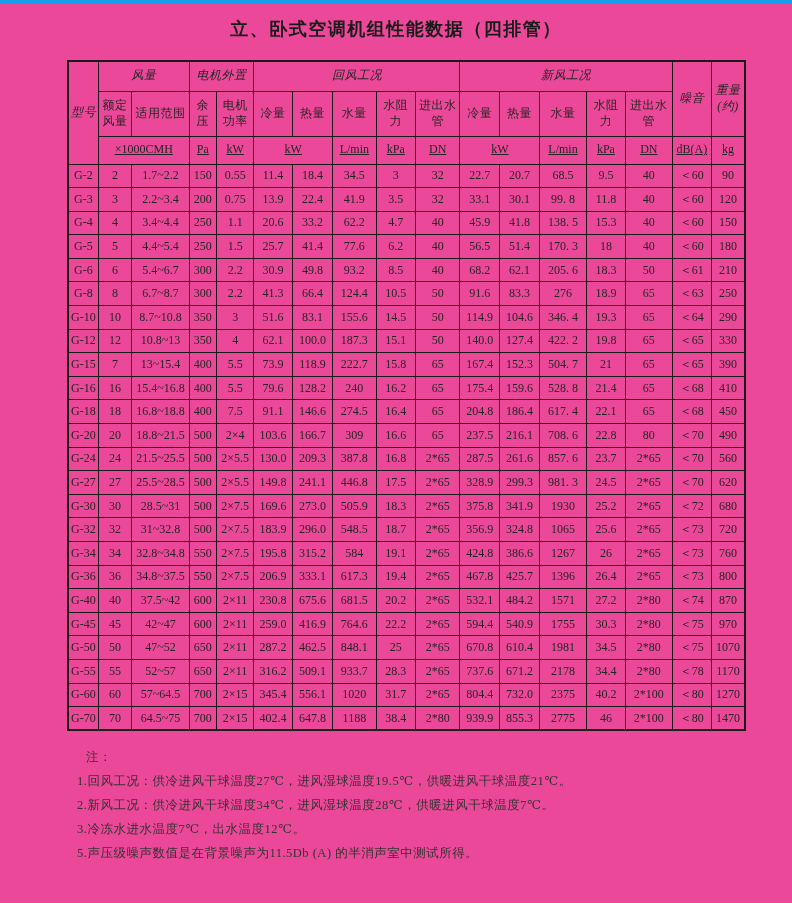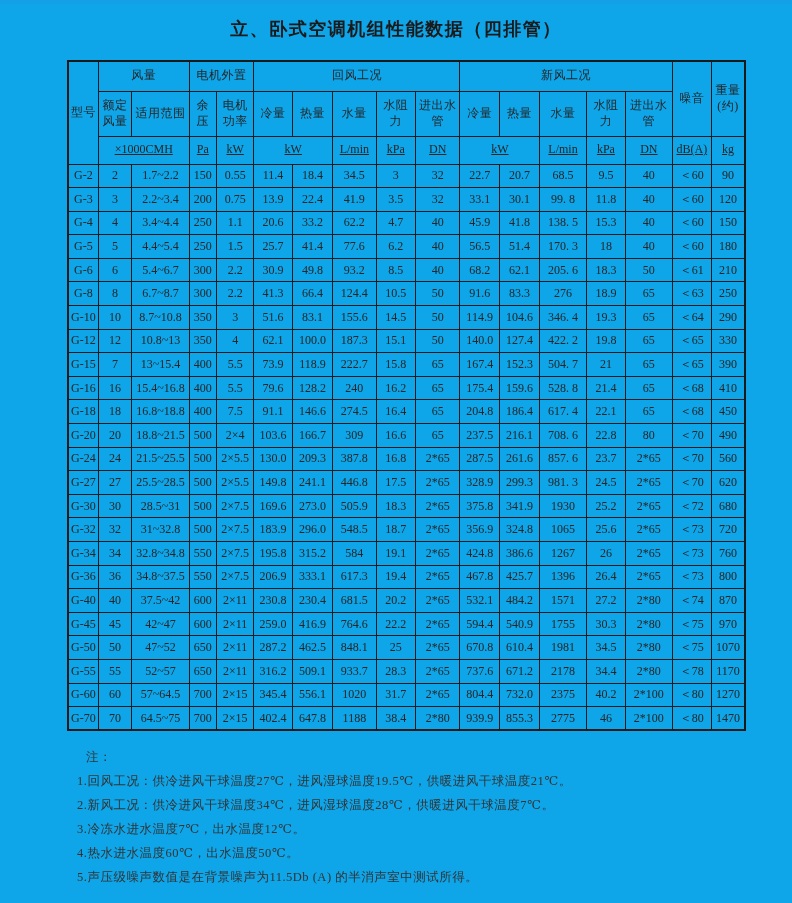--- a/index.html
+++ b/index.html
@@ -2,21 +2,21 @@
 <html><head>
 <meta charset="utf-8">
 <style>
   * { margin: 0; padding: 0; box-sizing: border-box; }
   html, body { background: #ffffff; }
   body {
     width: 792px; height: 903px;
     font-family: "Liberation Serif", "DejaVu Serif", serif;
     color: #222;
   }
-  .page { position: relative; width: 792px; height: 903px; background: #0ea5e9; overflow: hidden; }
+  .page { position: relative; width: 792px; height: 903px; background: #ec4899; overflow: hidden; }
 
   .accent-bar { position: absolute; top: 0; left: 0; width: 792px; height: 4px; background: #14a0e6; }
 
   .title {
     position: absolute; top: 17px; left: 0; width: 792px;
     text-align: center;
     font-family: "Liberation Sans", "DejaVu Sans", sans-serif;
     font-weight: bold; font-size: 18px; letter-spacing: 1.5px; color: #1a1a1a;
   }
 
@@ -29,21 +29,21 @@
     border: 2px solid #1a1a1a;
   }
   table.perf td {
     border: 1px solid #1a1a1a;
     padding: 0 1px;
     overflow: hidden;
     vertical-align: middle;
     text-align: center;
   }
   thead td { line-height: 1.3; letter-spacing: 0.5px; }
-  tr.r-group td { height: 30px; }
+  tr.r-group td { height: 30px; font-style: italic; }
   tr.r-label td { height: 45px; }
   tr.r-unit  td { height: 28px; letter-spacing: 0; text-decoration: underline; }
   tbody td { height: 23.6px; white-space: nowrap; letter-spacing: 0; }
 
   .notes {
     position: absolute; left: 77px; top: 745px;
     font-size: 12.5px; color: #333; line-height: 24px;
     letter-spacing: 0.5px;
   }
   .notes .note-label { padding-left: 9px; }
@@ -462,21 +462,21 @@
           <td>＜73</td>
           <td>800</td>
         </tr>
         <tr>
           <td>G-40</td>
           <td>40</td>
           <td>37.5~42</td>
           <td>600</td>
           <td>2×11</td>
           <td>230.8</td>
-          <td>230.4</td>
+          <td>675.6</td>
           <td>681.5</td>
           <td>20.2</td>
           <td>2*65</td>
           <td>532.1</td>
           <td>484.2</td>
           <td>1571</td>
           <td>27.2</td>
           <td>2*80</td>
           <td>＜74</td>
           <td>870</td>
@@ -578,18 +578,17 @@
         </tr>
       </tbody>
   </table>
 
   <div class="notes">
     <div class="note-label">注：</div>
     <div>
         <div class="note-line">1.回风工况：供冷进风干球温度27℃，进风湿球温度19.5℃，供暖进风干球温度21℃。</div>
         <div class="note-line">2.新风工况：供冷进风干球温度34℃，进风湿球温度28℃，供暖进风干球温度7℃。</div>
         <div class="note-line">3.冷冻水进水温度7℃，出水温度12℃。</div>
-        <div class="note-line">4.热水进水温度60℃，出水温度50℃。</div>
         <div class="note-line">5.声压级噪声数值是在背景噪声为11.5Db (A) 的半消声室中测试所得。</div>
       </div>
   </div>
 
 </div>
 
 </body></html>

